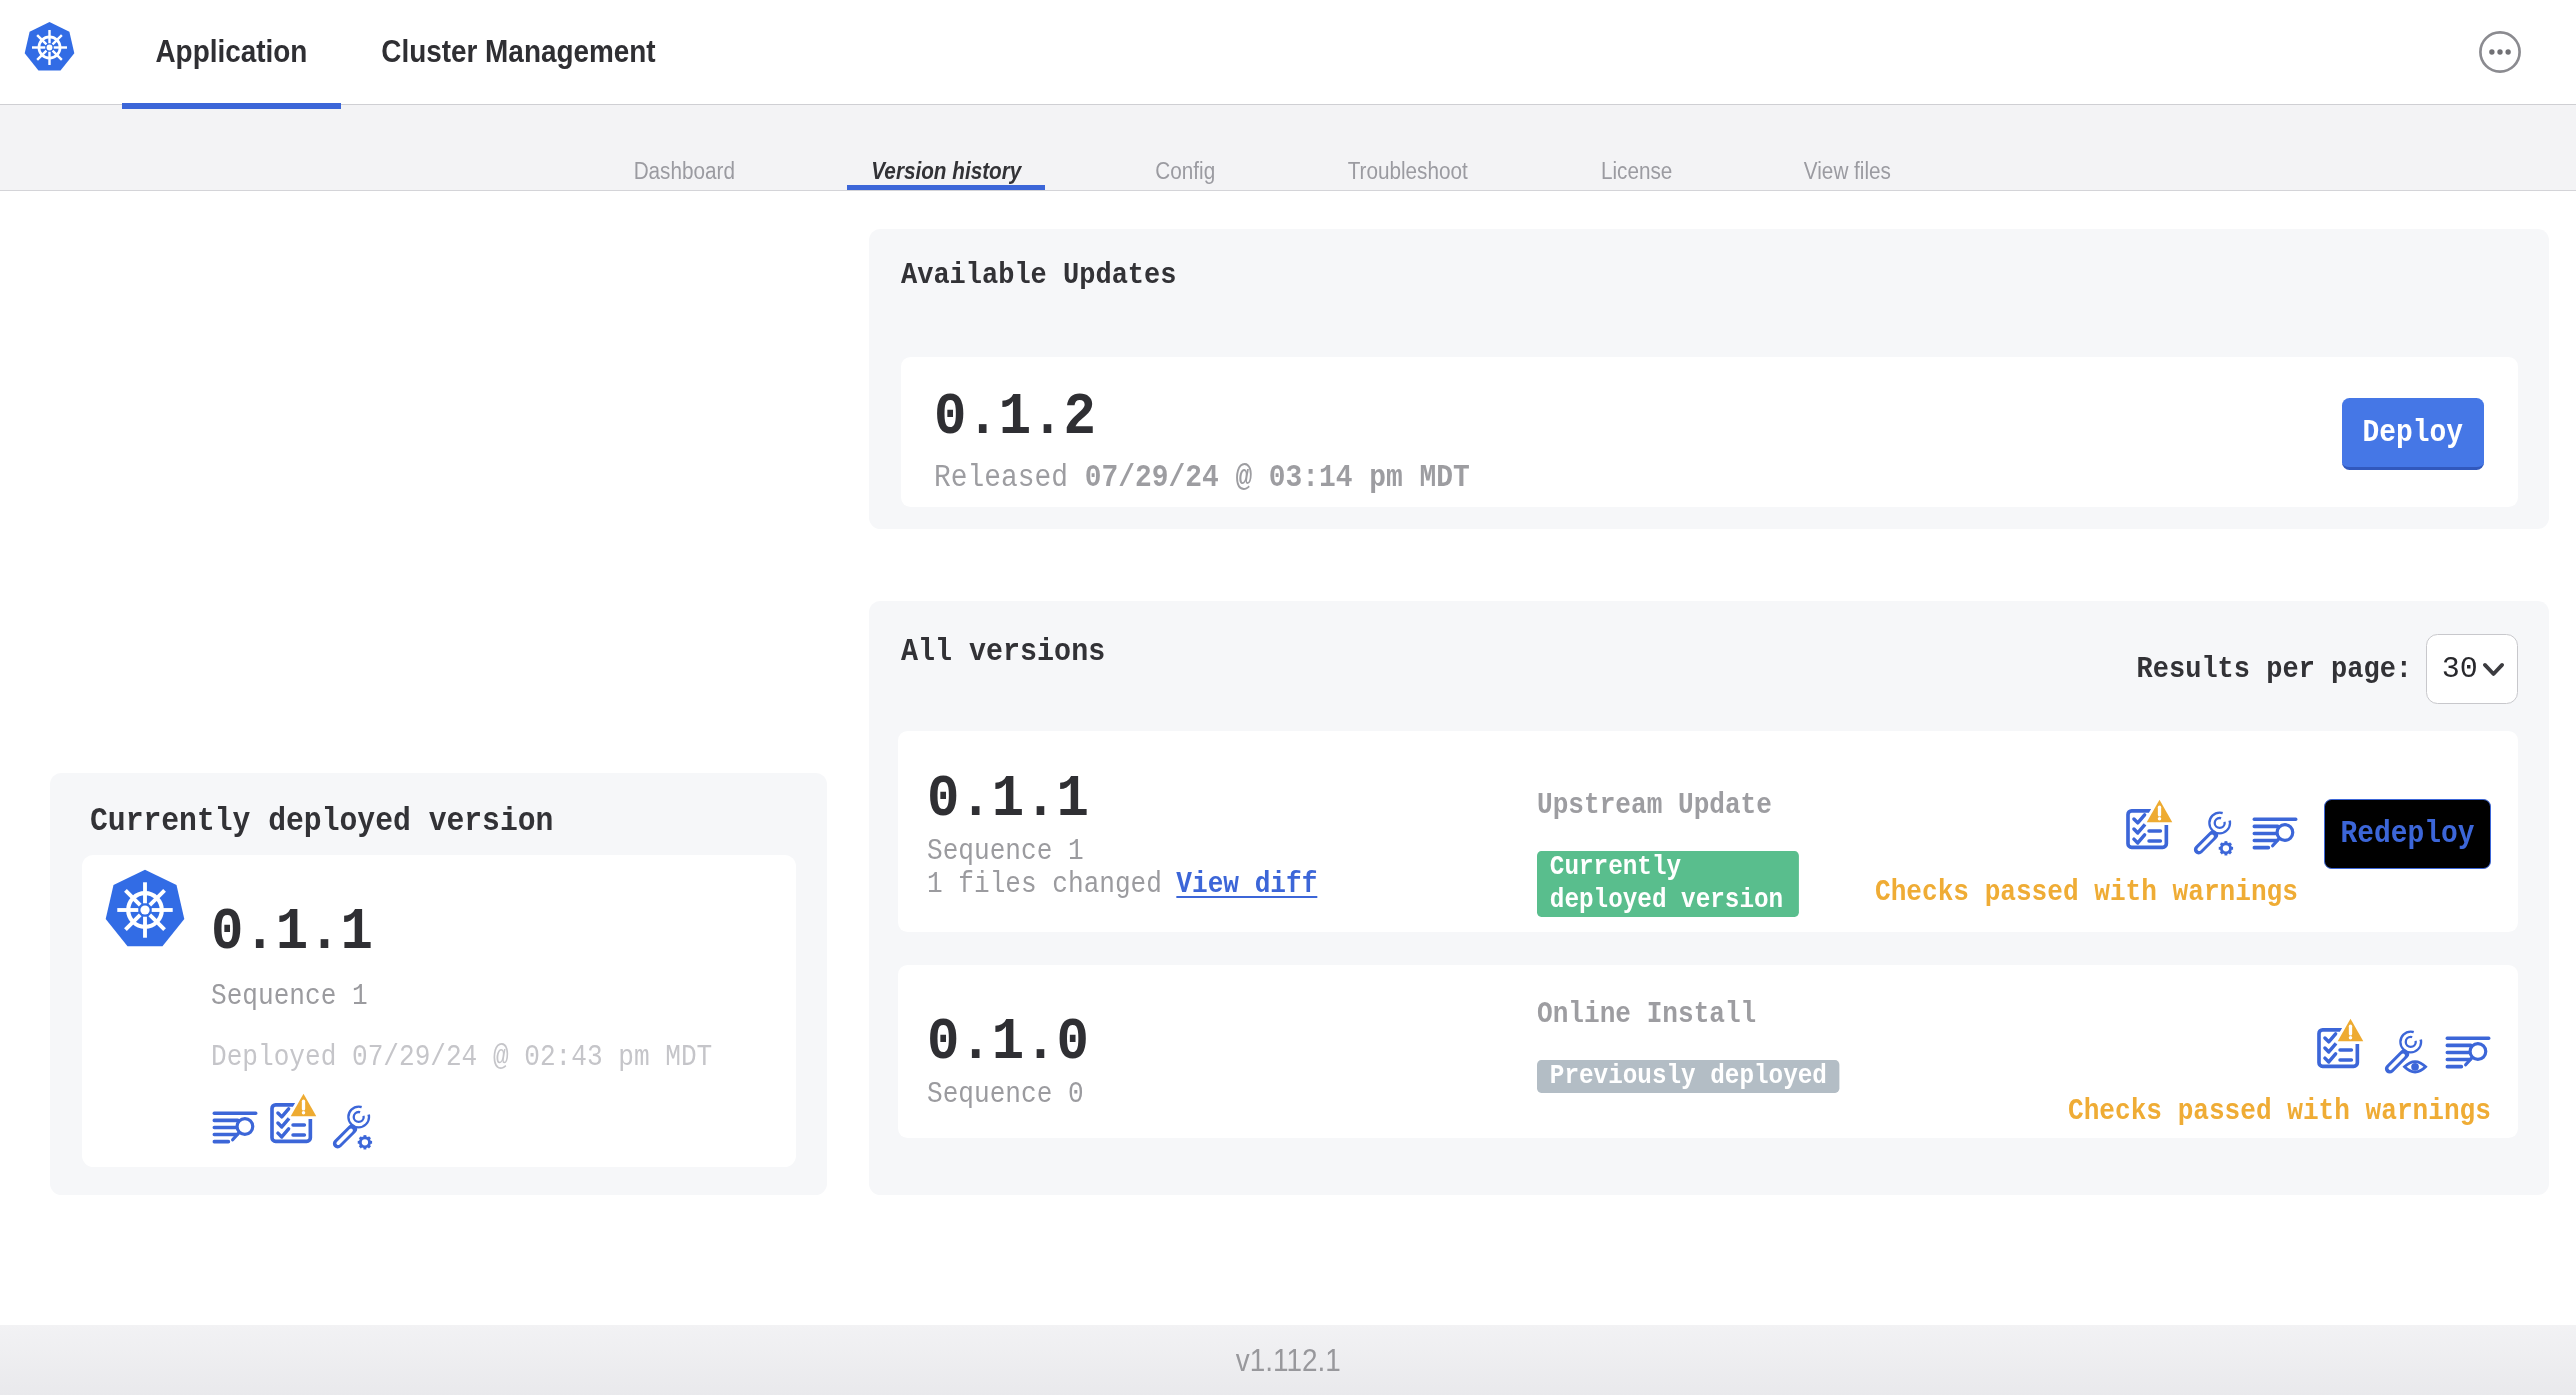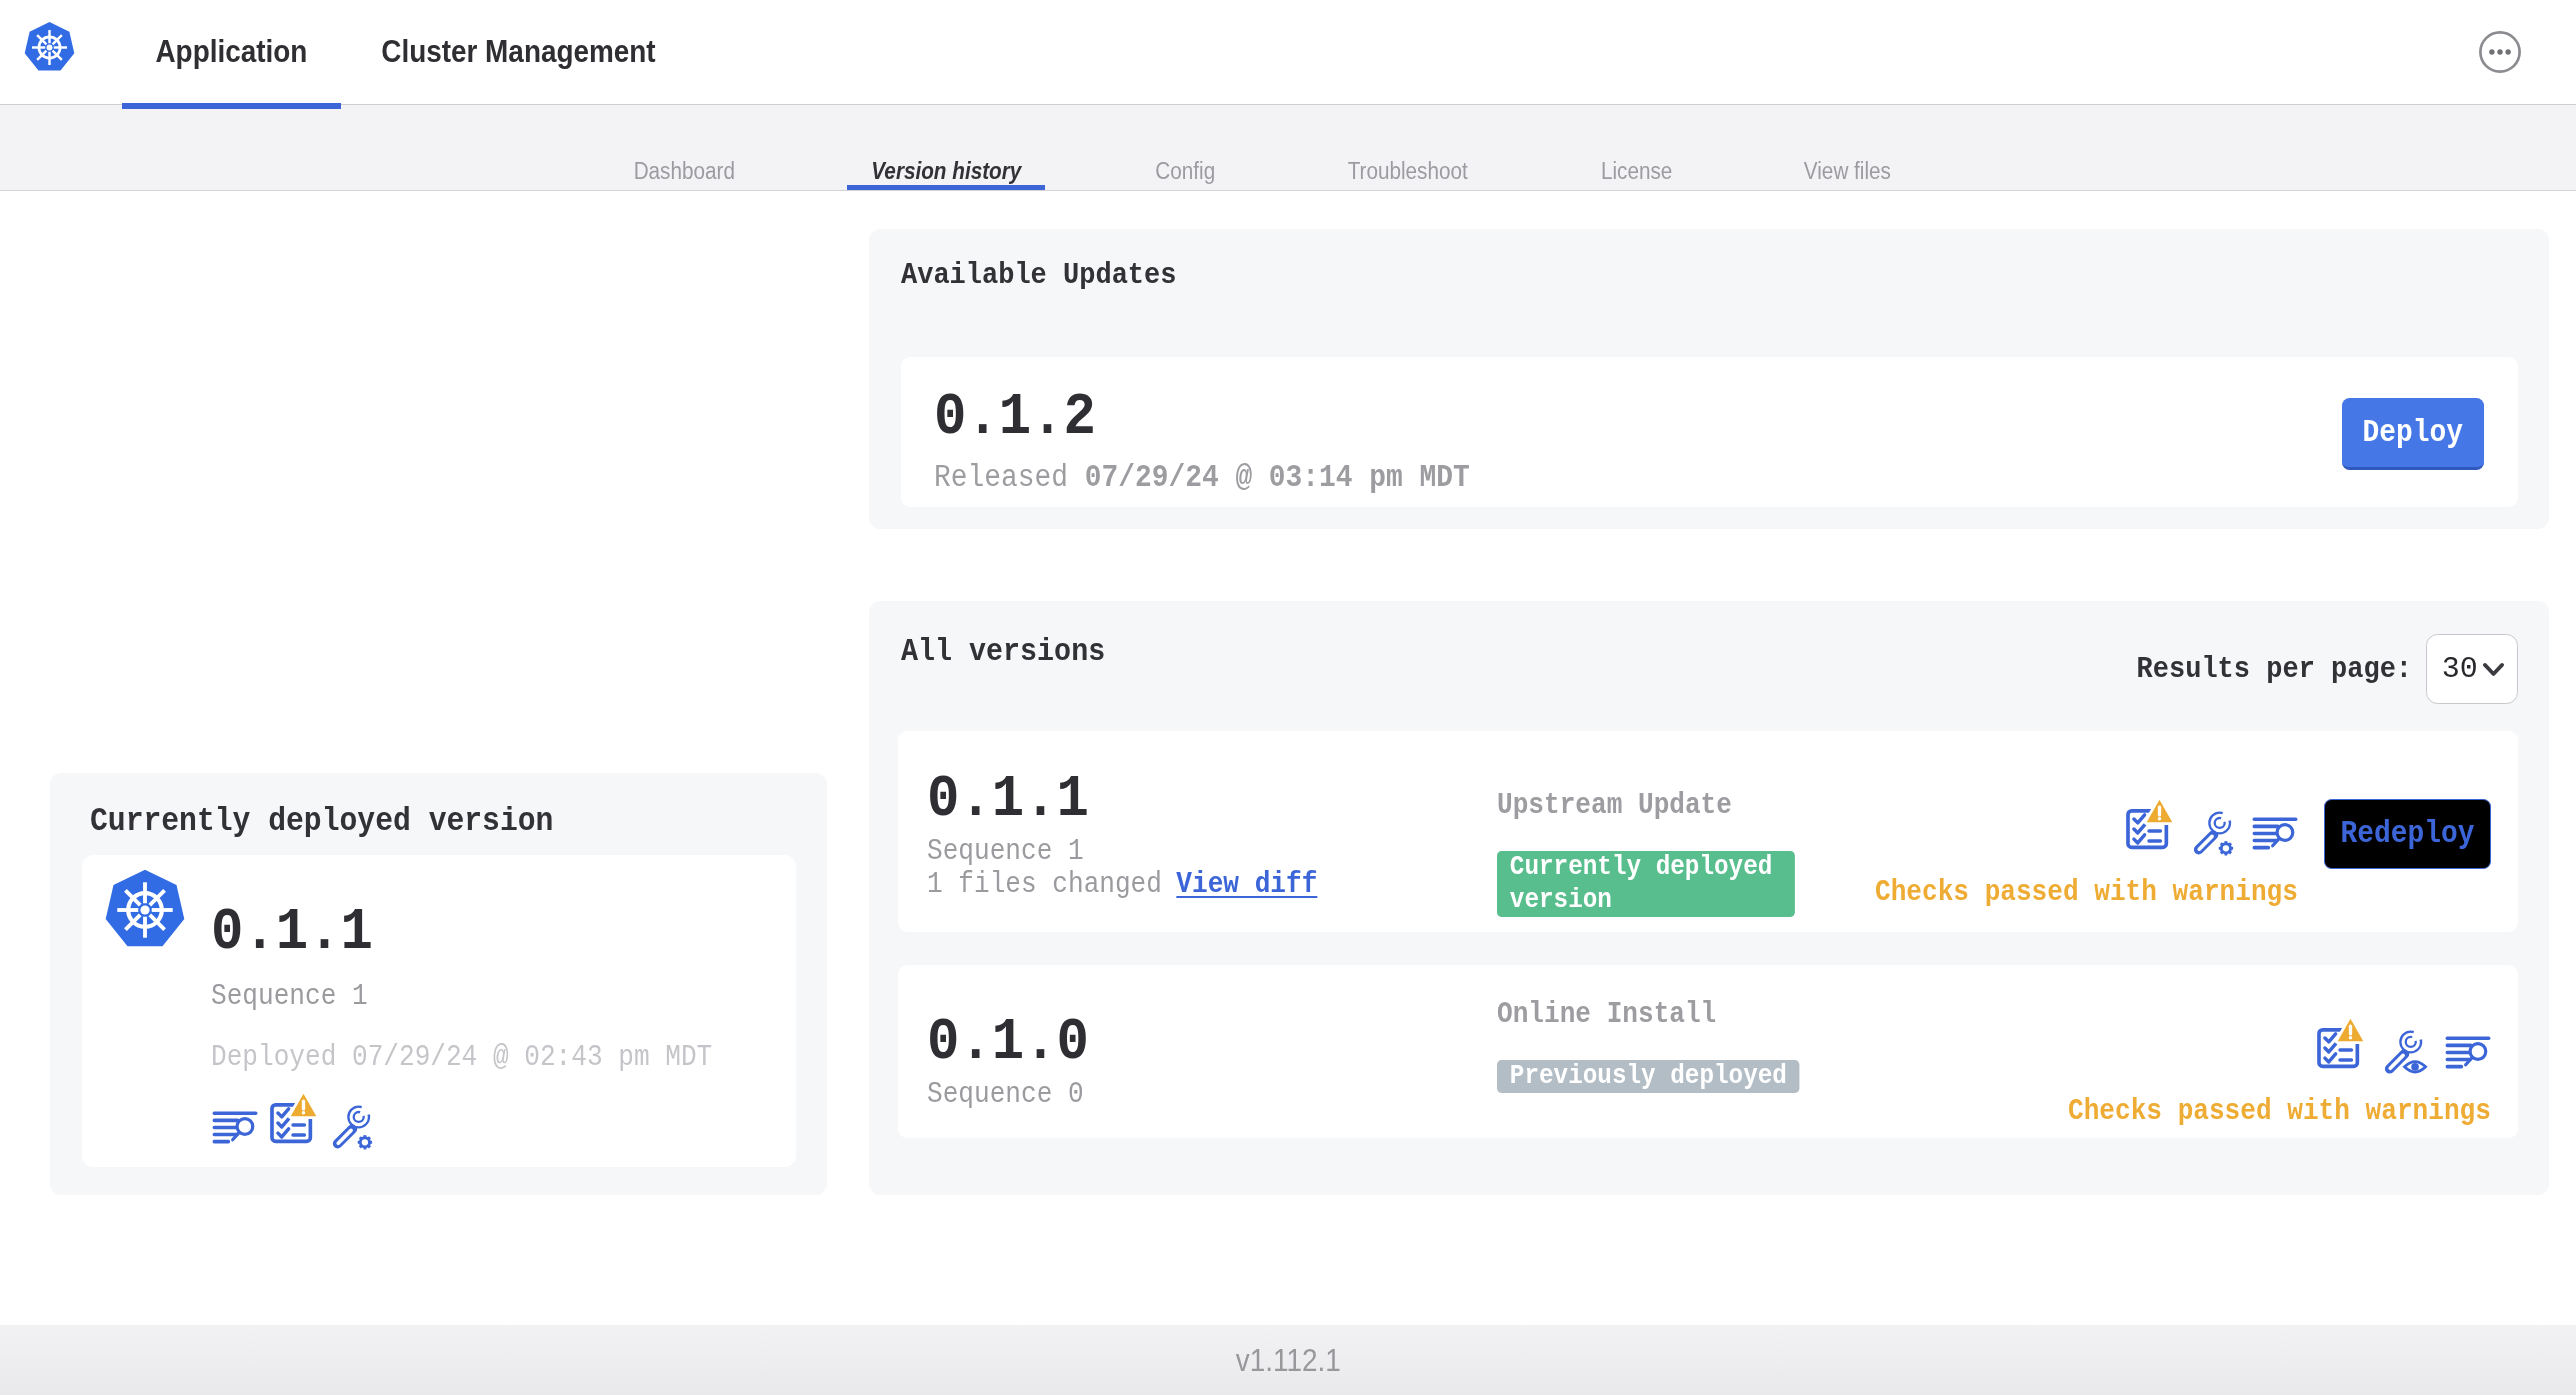--- a/index.html
+++ b/index.html
@@ -76,21 +76,21 @@
   .rpp .select .val{font-size:30px;color:#28282c;flex:1;}
 
   .vrow{margin-top:33px;display:flex;align-items:flex-start;padding:0 27px 0 29px;}
   .vrow.row1{height:201px;margin-top:27px;}
   .vrow.row2{height:173px;}
   .vcolA{width:570px;flex:0 0 auto;}
   .vcolA .ver{font-size:60px;font-weight:700;color:#2f2f33;line-height:60px;transform:scaleX(.9);transform-origin:left center;}
   .vcolA .seq2{font-size:29px;line-height:32px;color:var(--text-gray);margin-top:6.7px;transform:scaleX(.9);transform-origin:left center;}
   .vcolA .files{font-size:29px;line-height:32px;color:var(--text-gray);margin-top:1.9px;display:flex;align-items:baseline;transform:scaleX(.9);transform-origin:left center;}
   .viewdiff{color:var(--blue);font-weight:700;text-decoration:underline;text-underline-offset:3.8px;margin-left:16px;cursor:pointer;font-size:29px;}
-  .vcolB{flex:1;}
+  .vcolB{flex:1;margin-left:40px;}
   .srctype{font-size:29px;line-height:32px;font-weight:700;color:#9d9da1;transform:scaleX(.9);transform-origin:left center;}
   .badge{display:inline-block;margin-top:29px;font-size:27px;font-weight:700;color:#fff;line-height:33px;padding:0 14.3px;border-radius:4.8px;transform:scaleX(.9);transform-origin:left center;}
   .badge.green{background:var(--green);}
   .badge.gray{background:var(--badge-gray);}
   .vcolC{display:flex;align-items:flex-start;flex:0 0 auto;} .row1 .vcolA{margin-top:38px;} .row2 .vcolA{margin-top:47px;} .row1 .vcolB{margin-top:59px;} .row2 .vcolB{margin-top:34px;} .row1 .icons-stack{margin-top:66px;} .row2 .icons-stack{margin-top:51px;} svg.mid{margin-top:12.4px;} svg.last{margin-top:19px;}
   .icons-stack{display:flex;flex-direction:column;align-items:flex-end;}
   .icons-row{display:flex;align-items:flex-start;gap:17px;height:55px;}
   .checks{font-size:29px;line-height:32px;font-weight:700;color:var(--amber);margin-top:25px;white-space:nowrap;transform:scaleX(.9);transform-origin:right center;}
   .redeploy-btn{width:167px;height:70px;margin-left:26px;margin-top:68px;background:#000000;border:1.9px solid var(--blue);border-radius:7.6px;
     color:var(--blue);font-size:31px;font-weight:700;font-family:inherit;cursor:pointer;}

